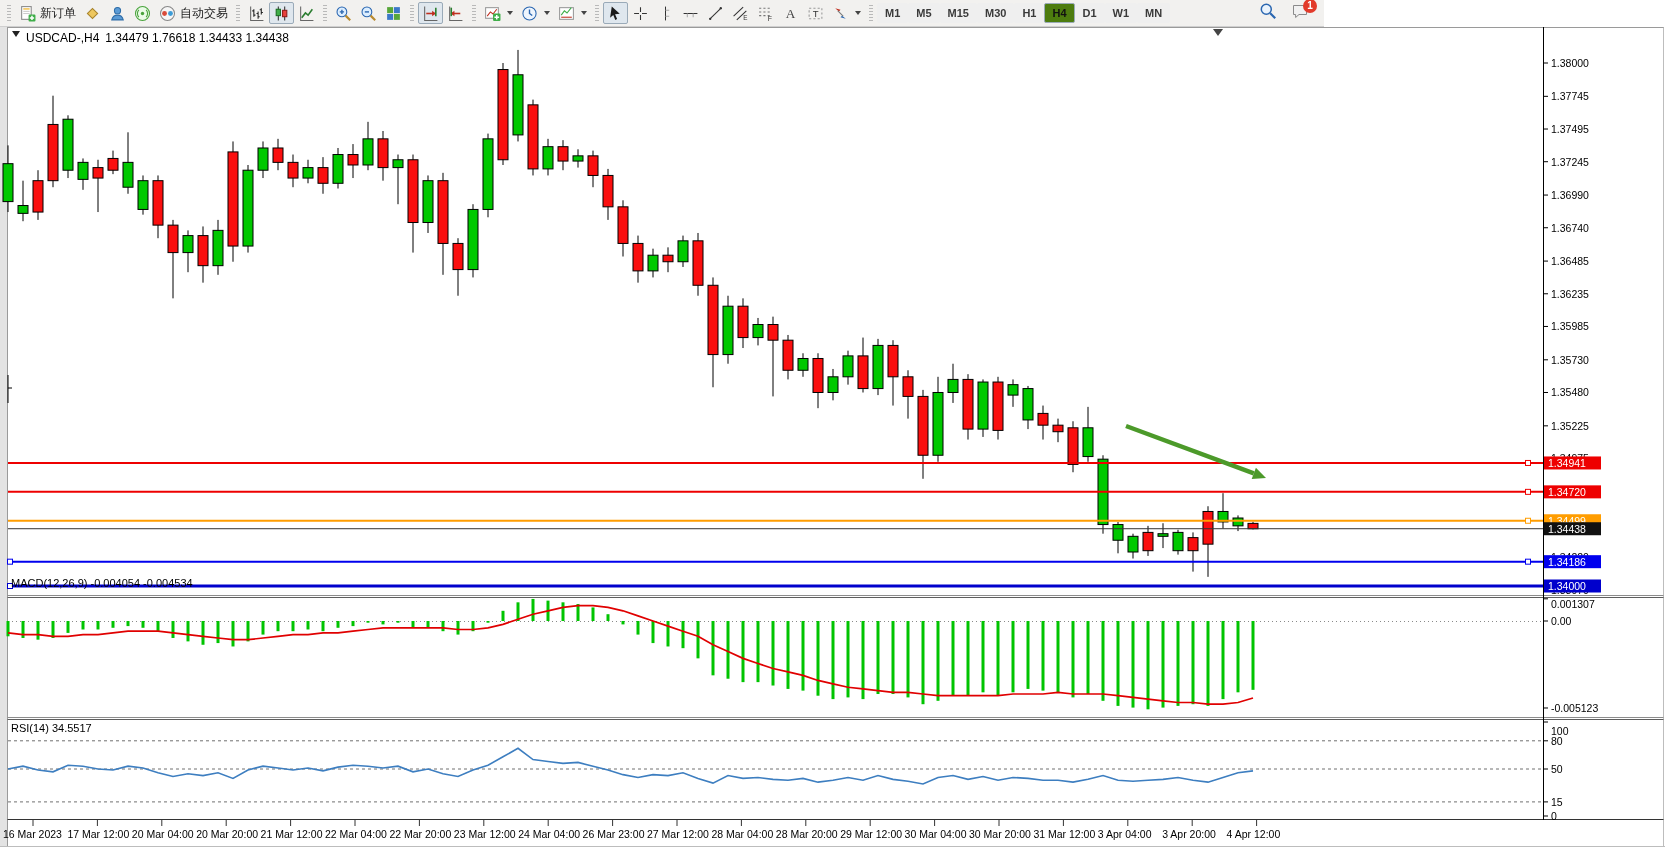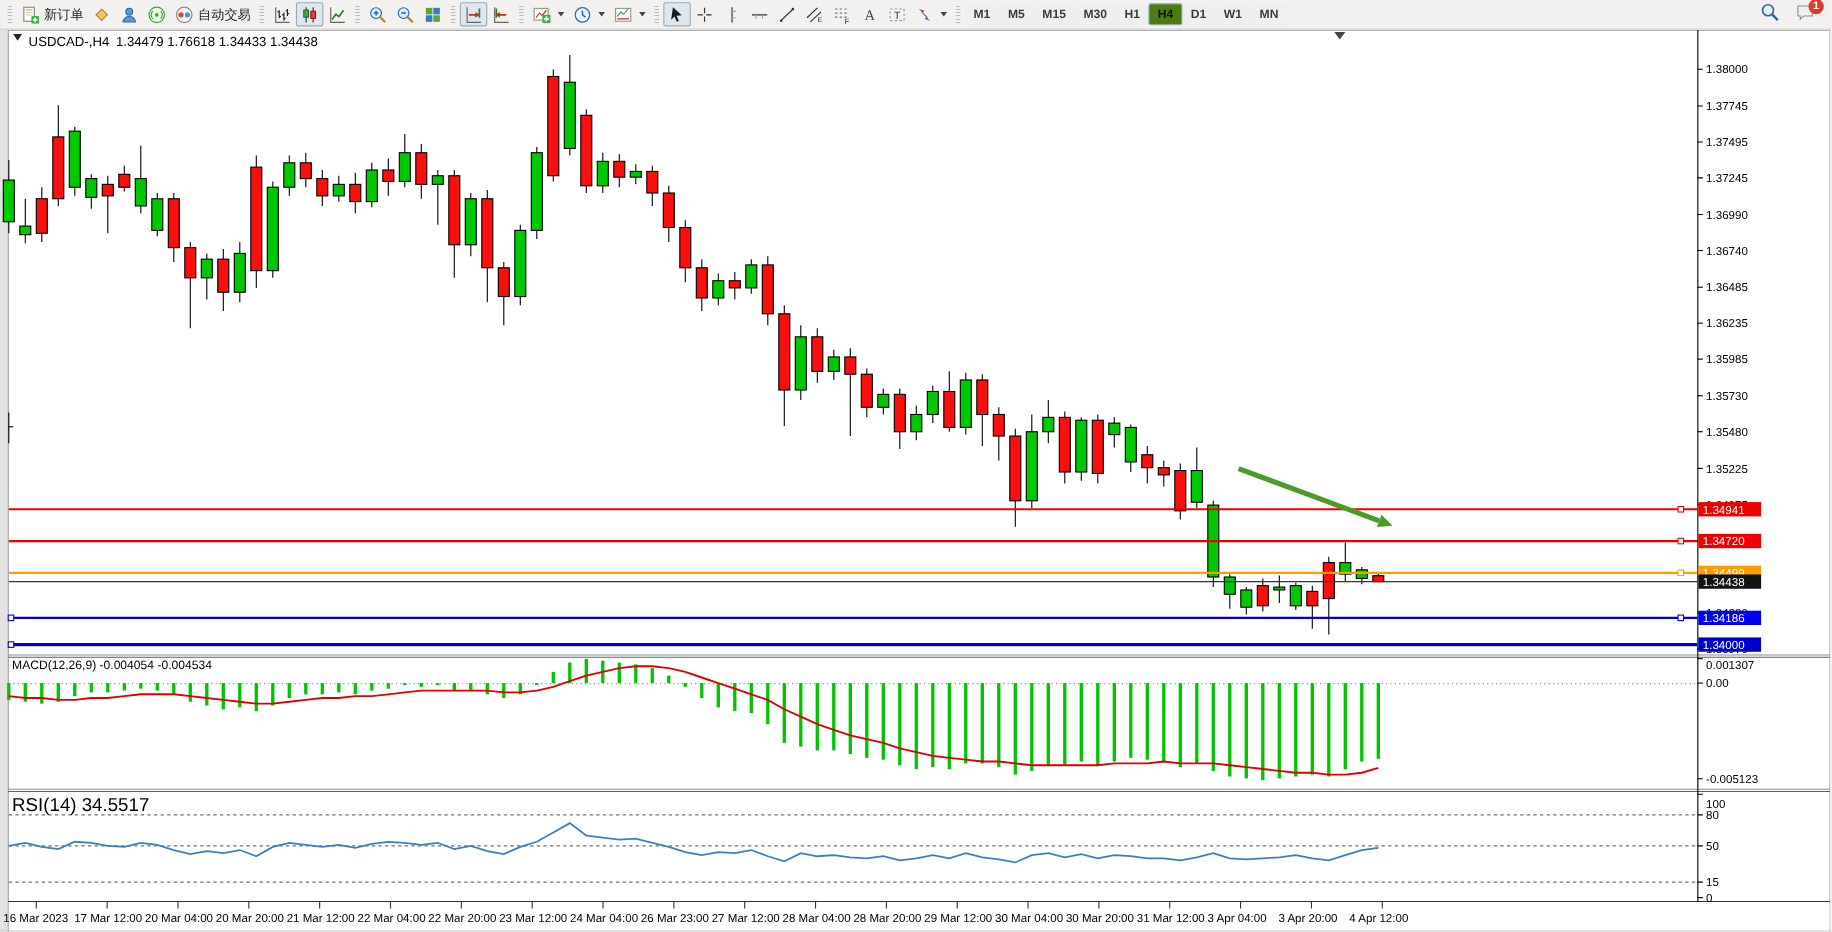--- a/index.html
+++ b/index.html
@@ -1,36 +1,36 @@
 <!DOCTYPE html>
 <html><head>
 <meta charset="utf-8">
 <style>
   html,body{margin:0;padding:0;background:#ececec;font-family:"Liberation Sans",sans-serif;}
   #app{position:relative;width:1665px;height:847px;background:#fff;overflow:hidden;}
-  #toolbar{position:absolute;top:0;left:0;width:1665px;height:27px;background:#f2f1ef;
+  #toolbar{position:absolute;top:0;left:0;width:1324px;height:27px;background:#f2f1ef;
            border-bottom:1px solid #cfcfcf;display:flex;align-items:center;box-sizing:border-box;padding:0 3px;z-index:5;}
   .tb-grip{width:4px;height:16px;margin:0 4px;background:repeating-linear-gradient(#b9b9b9 0 1px,transparent 1px 3px);}
   .tb-btn{height:22px;min-width:22px;display:flex;align-items:center;justify-content:center;gap:4px;
           padding:0 3px;border:1px solid transparent;border-radius:2px;font-size:12px;color:#222;background:transparent;cursor:default;}
   .tb-btn.pressed{background:#dfe7ee;border-color:#9aaab8;}
   .tb-btn .ticon{width:17px;height:17px;display:block;}
   .tb-btn .ticon svg{width:17px;height:17px;display:block;}
   .tb-btn .dd{width:0;height:0;border-left:3.5px solid transparent;border-right:3.5px solid transparent;border-top:4px solid #444;margin-left:2px;}
   .tf-btn{height:20px;padding:0 7px;font-size:11px;font-weight:bold;color:#3a3a3a;border:1px solid transparent;border-radius:2px;display:flex;align-items:center;}
   .tf-btn.pressed{background:#4d7c0f;border-color:#9aaab8;color:#111;}
   #tb-right{margin-left:auto;display:flex;align-items:center;gap:10px;padding-right:10px;}
   .rt-btn{position:relative;width:22px;height:22px;display:flex;align-items:center;justify-content:center;}
   .rt-btn svg{width:18px;height:18px;}
   .badge{position:absolute;top:-3px;right:-6px;min-width:14px;height:14px;border-radius:8px;background:#e23a2a;
          color:#fff;font-size:10px;line-height:14px;text-align:center;font-weight:bold;}
   #chart-title{position:absolute;top:31px;left:12px;z-index:4;font-size:12px;color:#000;display:flex;align-items:flex-start;gap:6px;}
   .collapse-tri{width:0;height:0;border-left:4px solid transparent;border-right:4px solid transparent;border-top:6px solid #222;display:inline-block;}
-  #macd-label{position:absolute;top:599px;left:11px;z-index:4;font-size:11px;color:#000;}
-  #rsi-label{position:absolute;top:722px;left:11px;z-index:4;font-size:17px;color:#000;}
+  #macd-label{position:absolute;top:577px;left:11px;z-index:4;font-size:11px;color:#000;}
+  #rsi-label{position:absolute;top:722px;left:11px;z-index:4;font-size:11px;color:#000;}
   #chart-svg{position:absolute;top:27px;left:0;z-index:1;}
 </style>
 </head>
 <body>
 
 <div id="app">
   <div id="toolbar">
       <span class="tb-grip"></span>
       <button class="tb-btn">
         <span class="ticon">

